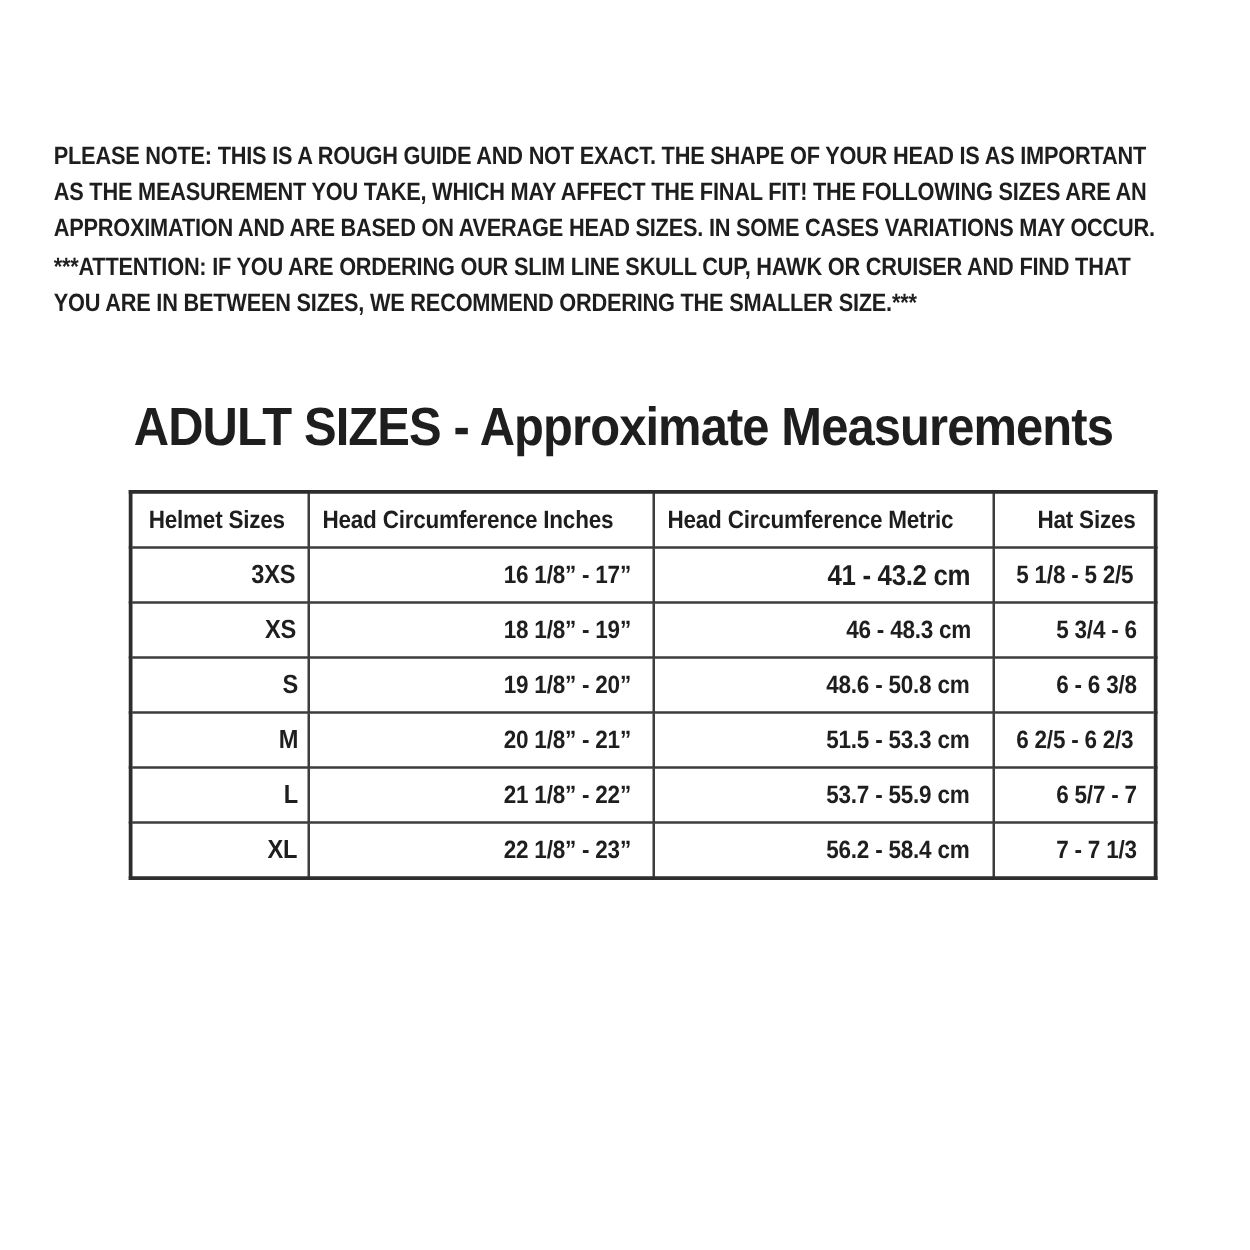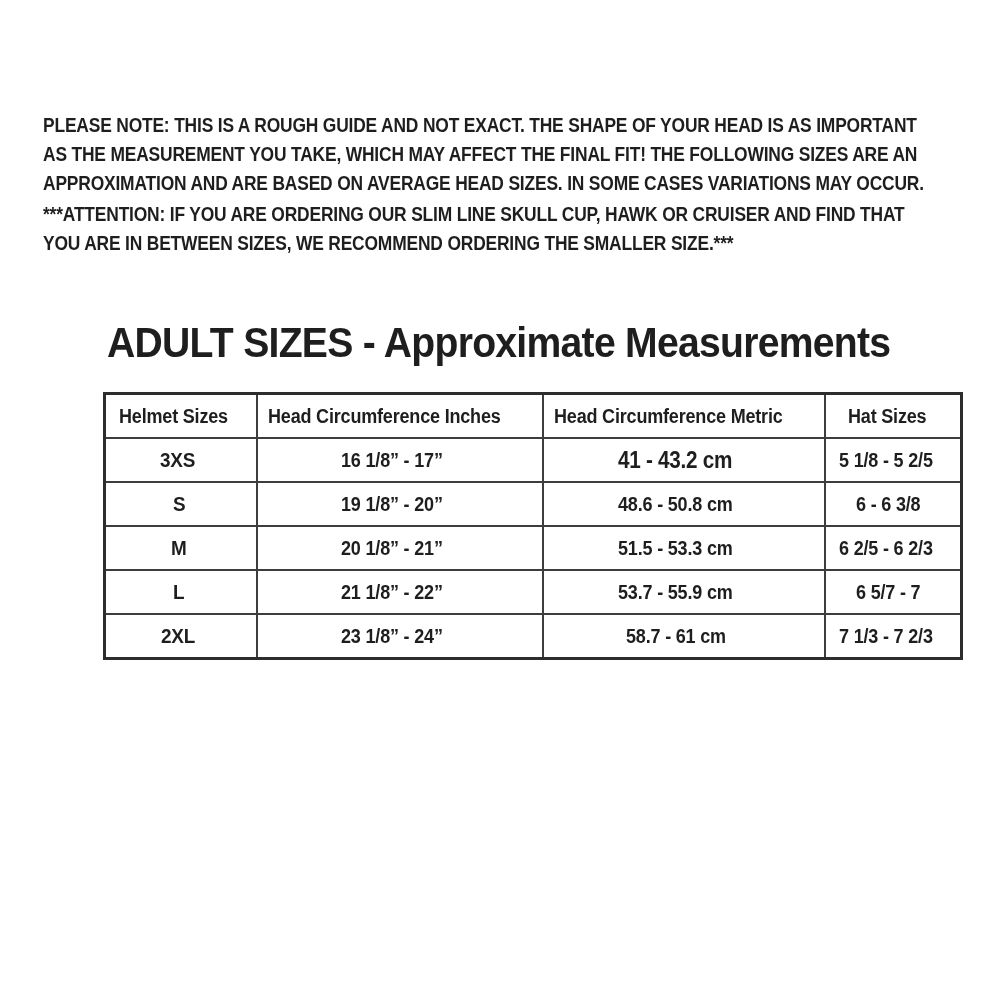--- a/index.html
+++ b/index.html
@@ -43,22 +43,22 @@
     position: absolute;
     left: 103px;
     top: 392px;
     border-collapse: collapse;
     table-layout: fixed;
     border: 3px solid #2d2d2d;
   }
   .size-table th, .size-table td {
     border: 2px solid #3d3d3d;
     height: 42px;
-    padding: 0 16px 0 13px;
-    text-align: center;
+    padding: 0 6px 0 13px;
+    text-align: right;
     vertical-align: middle;
     font-weight: 700;
     font-size: 20px;
     color: #1e1e1e;
     overflow: hidden;
   }
   .size-table th.col-inches, .size-table th.col-metric,
   .size-table td.cell-inches, .size-table td.cell-metric { padding-left: 10px; }
   .size-table td.cell-helmet { font-size: 21px; }
   .cond {
@@ -104,39 +104,45 @@
       </tr>
     </thead>
     <tbody>
       <tr>
         <td class="cell-helmet"><span class="cond">3XS</span></td>
         <td class="cell-inches"><span class="cond">16 1/8” - 17”</span></td>
         <td class="cell-metric metric-emph"><span class="cond">41 - 43.2 cm</span></td>
         <td class="cell-hat"><span class="cond">5 1/8 - 5 2/5</span></td>
       </tr>
       <tr>
+        <td class="cell-helmet"><span class="cond">XS</span></td>
+        <td class="cell-inches"><span class="cond">18 1/8” - 19”</span></td>
+        <td class="cell-metric"><span class="cond">46 - 48.3 cm</span></td>
+        <td class="cell-hat"><span class="cond">5 3/4 - 6</span></td>
+      </tr>
+      <tr>
         <td class="cell-helmet"><span class="cond">S</span></td>
         <td class="cell-inches"><span class="cond">19 1/8” - 20”</span></td>
         <td class="cell-metric"><span class="cond">48.6 - 50.8 cm</span></td>
         <td class="cell-hat"><span class="cond">6 - 6 3/8</span></td>
       </tr>
       <tr>
         <td class="cell-helmet"><span class="cond">M</span></td>
         <td class="cell-inches"><span class="cond">20 1/8” - 21”</span></td>
         <td class="cell-metric"><span class="cond">51.5 - 53.3 cm</span></td>
         <td class="cell-hat"><span class="cond">6 2/5 - 6 2/3</span></td>
       </tr>
       <tr>
         <td class="cell-helmet"><span class="cond">L</span></td>
         <td class="cell-inches"><span class="cond">21 1/8” - 22”</span></td>
         <td class="cell-metric"><span class="cond">53.7 - 55.9 cm</span></td>
         <td class="cell-hat"><span class="cond">6 5/7 - 7</span></td>
       </tr>
       <tr>
-        <td class="cell-helmet"><span class="cond">2XL</span></td>
-        <td class="cell-inches"><span class="cond">23 1/8” - 24”</span></td>
-        <td class="cell-metric"><span class="cond">58.7 - 61 cm</span></td>
-        <td class="cell-hat"><span class="cond">7 1/3 - 7 2/3</span></td>
+        <td class="cell-helmet"><span class="cond">XL</span></td>
+        <td class="cell-inches"><span class="cond">22 1/8” - 23”</span></td>
+        <td class="cell-metric"><span class="cond">56.2 - 58.4 cm</span></td>
+        <td class="cell-hat"><span class="cond">7 - 7 1/3</span></td>
       </tr>
     </tbody>
   </table>
 
 </div>
 
 </body></html>

